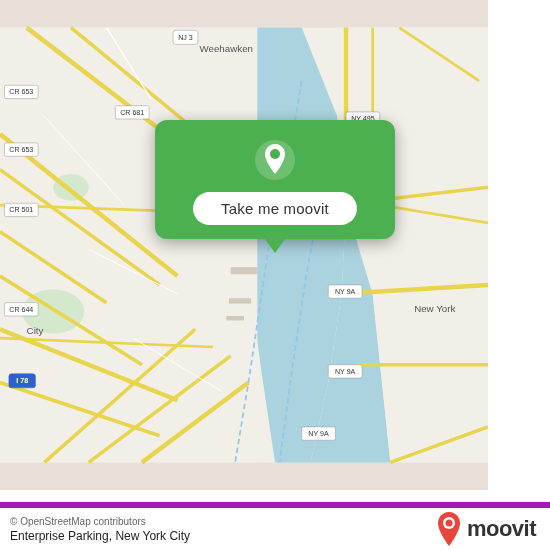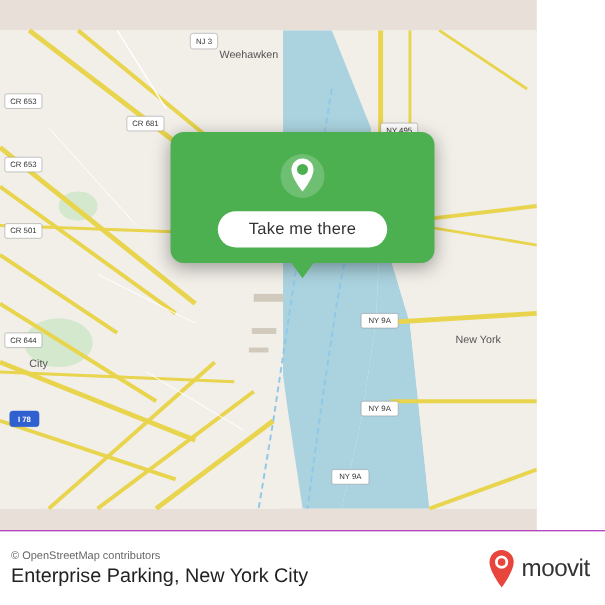--- a/index.html
+++ b/index.html
@@ -66,23 +66,23 @@
       font-size: 15px;
       font-weight: 500;
       color: #333;
       cursor: pointer;
       letter-spacing: 0.2px;
     }
 
     
     #bottom-bar {
       width: 550px;
-      height: 68px;
+      height: 48px;
       background: white;
-      border-top: 1px solid #a21caf;
+      border-top: 6px solid #a21caf;
       display: flex;
       align-items: center;
       justify-content: space-between;
       padding: 0 14px 0 10px;
       position: absolute;
       bottom: 0;
       left: 0;
     }
 
     .bottom-left {
@@ -90,40 +90,40 @@
       flex-direction: column;
       gap: 2px;
     }
 
     .osm-attribution {
       font-size: 10px;
       color: #666;
     }
 
     .location-name {
-      font-size: 18px;
+      font-size: 12px;
       font-weight: 500;
       color: #222;
     }
 
     
     .moovit-logo {
       display: flex;
       align-items: center;
       gap: 4px;
     }
 
     .moovit-pin {
       width: 28px;
       height: 36px;
     }
 
     .moovit-text {
       font-size: 22px;
-      font-weight: normal;
+      font-weight: bold;
       color: #333;
       letter-spacing: -0.5px;
     }
   </style>
 </head>
 <body>
 
 <div id="map-container">
   
   <svg class="map-svg" viewBox="0 0 550 490" xmlns="http://www.w3.org/2000/svg">
@@ -222,21 +222,21 @@
   </svg>
 
   
   <div id="popup-card">
 
     <svg class="pin-icon" viewBox="0 0 44 44" xmlns="http://www.w3.org/2000/svg">
       <circle cx="22" cy="22" r="20" fill="white" opacity="0.2"></circle>
       <path d="M22 6C16.477 6 12 10.477 12 16c0 8 10 20 10 20s10-12 10-20c0-5.523-4.477-10-10-10z" fill="white"></path>
       <circle cx="22" cy="16" r="5" fill="#4CAF50"></circle>
     </svg>
-    <button class="take-me-there-btn">Take me there</button>
+    <button class="take-me-there-btn">Take me moovit</button>
   </div>
 </div>
 
 <div id="bottom-bar">
   <div class="bottom-left">
     <span class="osm-attribution">© OpenStreetMap contributors</span>
     <span class="location-name">Enterprise Parking, New York City</span>
   </div>
 
   <div class="moovit-logo">

